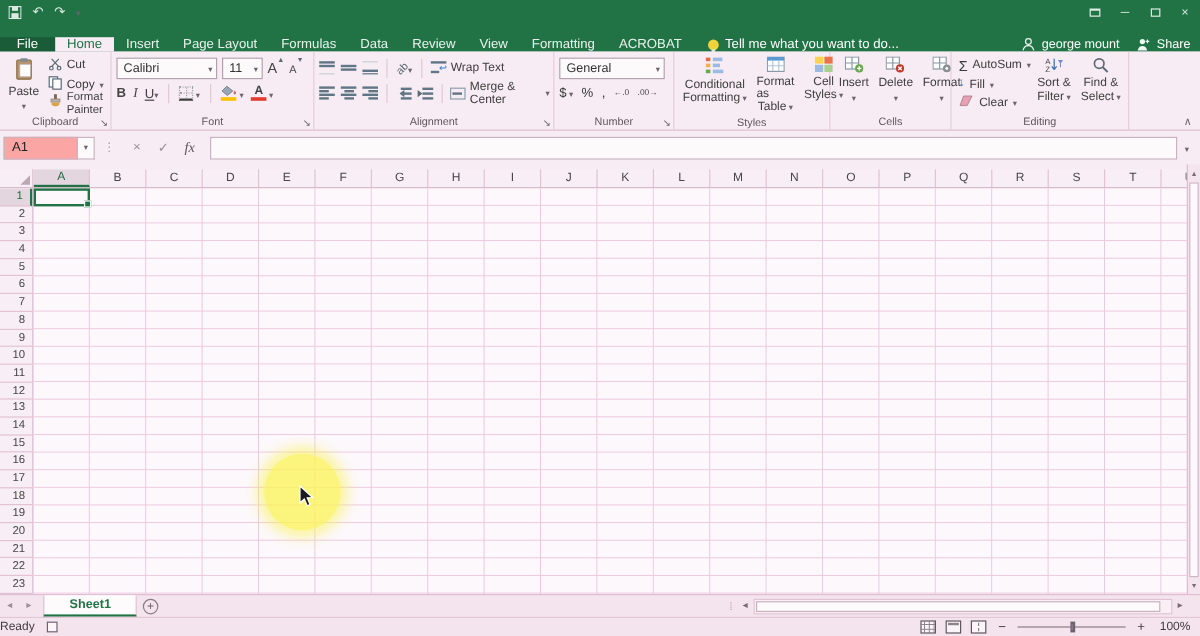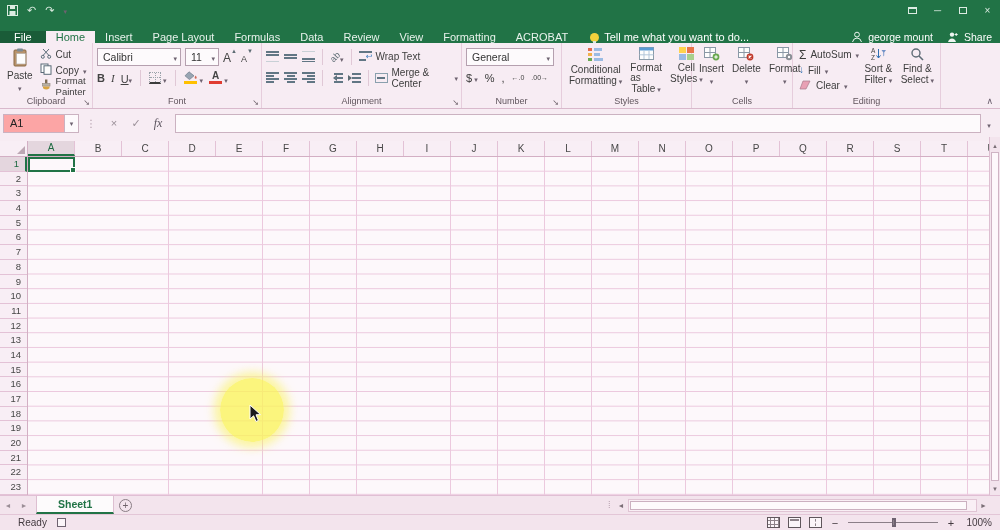--- a/index.html
+++ b/index.html
@@ -121,21 +121,21 @@
   .newsheet{width:22px;display:flex;align-items:center;justify-content:center;}
   .newsheet .circ{width:13px;height:13px;border-radius:50%;border:1px solid #8a7d85;color:#6f636b;font-size:10px;line-height:11px;text-align:center;}
   .hscroll{margin-left:auto;display:flex;align-items:center;width:392px;padding-right:10px;gap:0;}
   .splitter{color:#b09aa8;font-size:9px;padding-right:4px;}
   .hs-btn{width:13px;text-align:center;font-size:7px;color:#7a6e76;}
   .htrack{flex:1;height:13px;background:#f9eff5;border:1px solid #e0c4d4;position:relative;}
   .hthumb{position:absolute;left:1px;top:1px;bottom:1px;width:97%;background:#fdfafc;border:1px solid #cbb0c0;}
 
   
   .statusbar{top:514px;height:16px;background:#f3e4ed;border-top:1px solid #e3c6d7;display:flex;align-items:center;font-size:10px;color:#433a40;}
-  .ready{margin-left:18px;}
+  .ready{margin-left:0;}
   .recm{width:9px;height:9px;border:1px solid #6e6270;background:#fbf5f9;margin-left:10px;}
   .sb-right{margin-left:auto;display:flex;align-items:center;gap:8px;padding-right:8px;}
   .vic{width:13px;height:11px;border:1px solid #5f565c;background:#fbf5f9;position:relative;}
   .vic.norm{background-image:linear-gradient(to right,#8d8289 1px,transparent 1px),linear-gradient(to bottom,#8d8289 1px,transparent 1px);background-size:4px 4px;background-position:2px 2px;}
   .vic.pl::after{content:'';position:absolute;left:1px;right:1px;top:1px;height:2px;background:#8d8289;}
   .vic.pb::after{content:'';position:absolute;left:5px;top:1px;bottom:1px;border-left:1px dashed #8d8289;}
   .zoomout,.zoomin{font-size:11px;color:#433a40;width:10px;text-align:center;}
   .ztrack{width:90px;height:9px;position:relative;}
   .ztrack::before{content:'';position:absolute;left:0;right:0;top:4px;height:1px;background:#8b7f88;}
   .ztrack::after{content:'';position:absolute;left:50%;top:2px;width:1px;height:5px;background:#8b7f88;}

